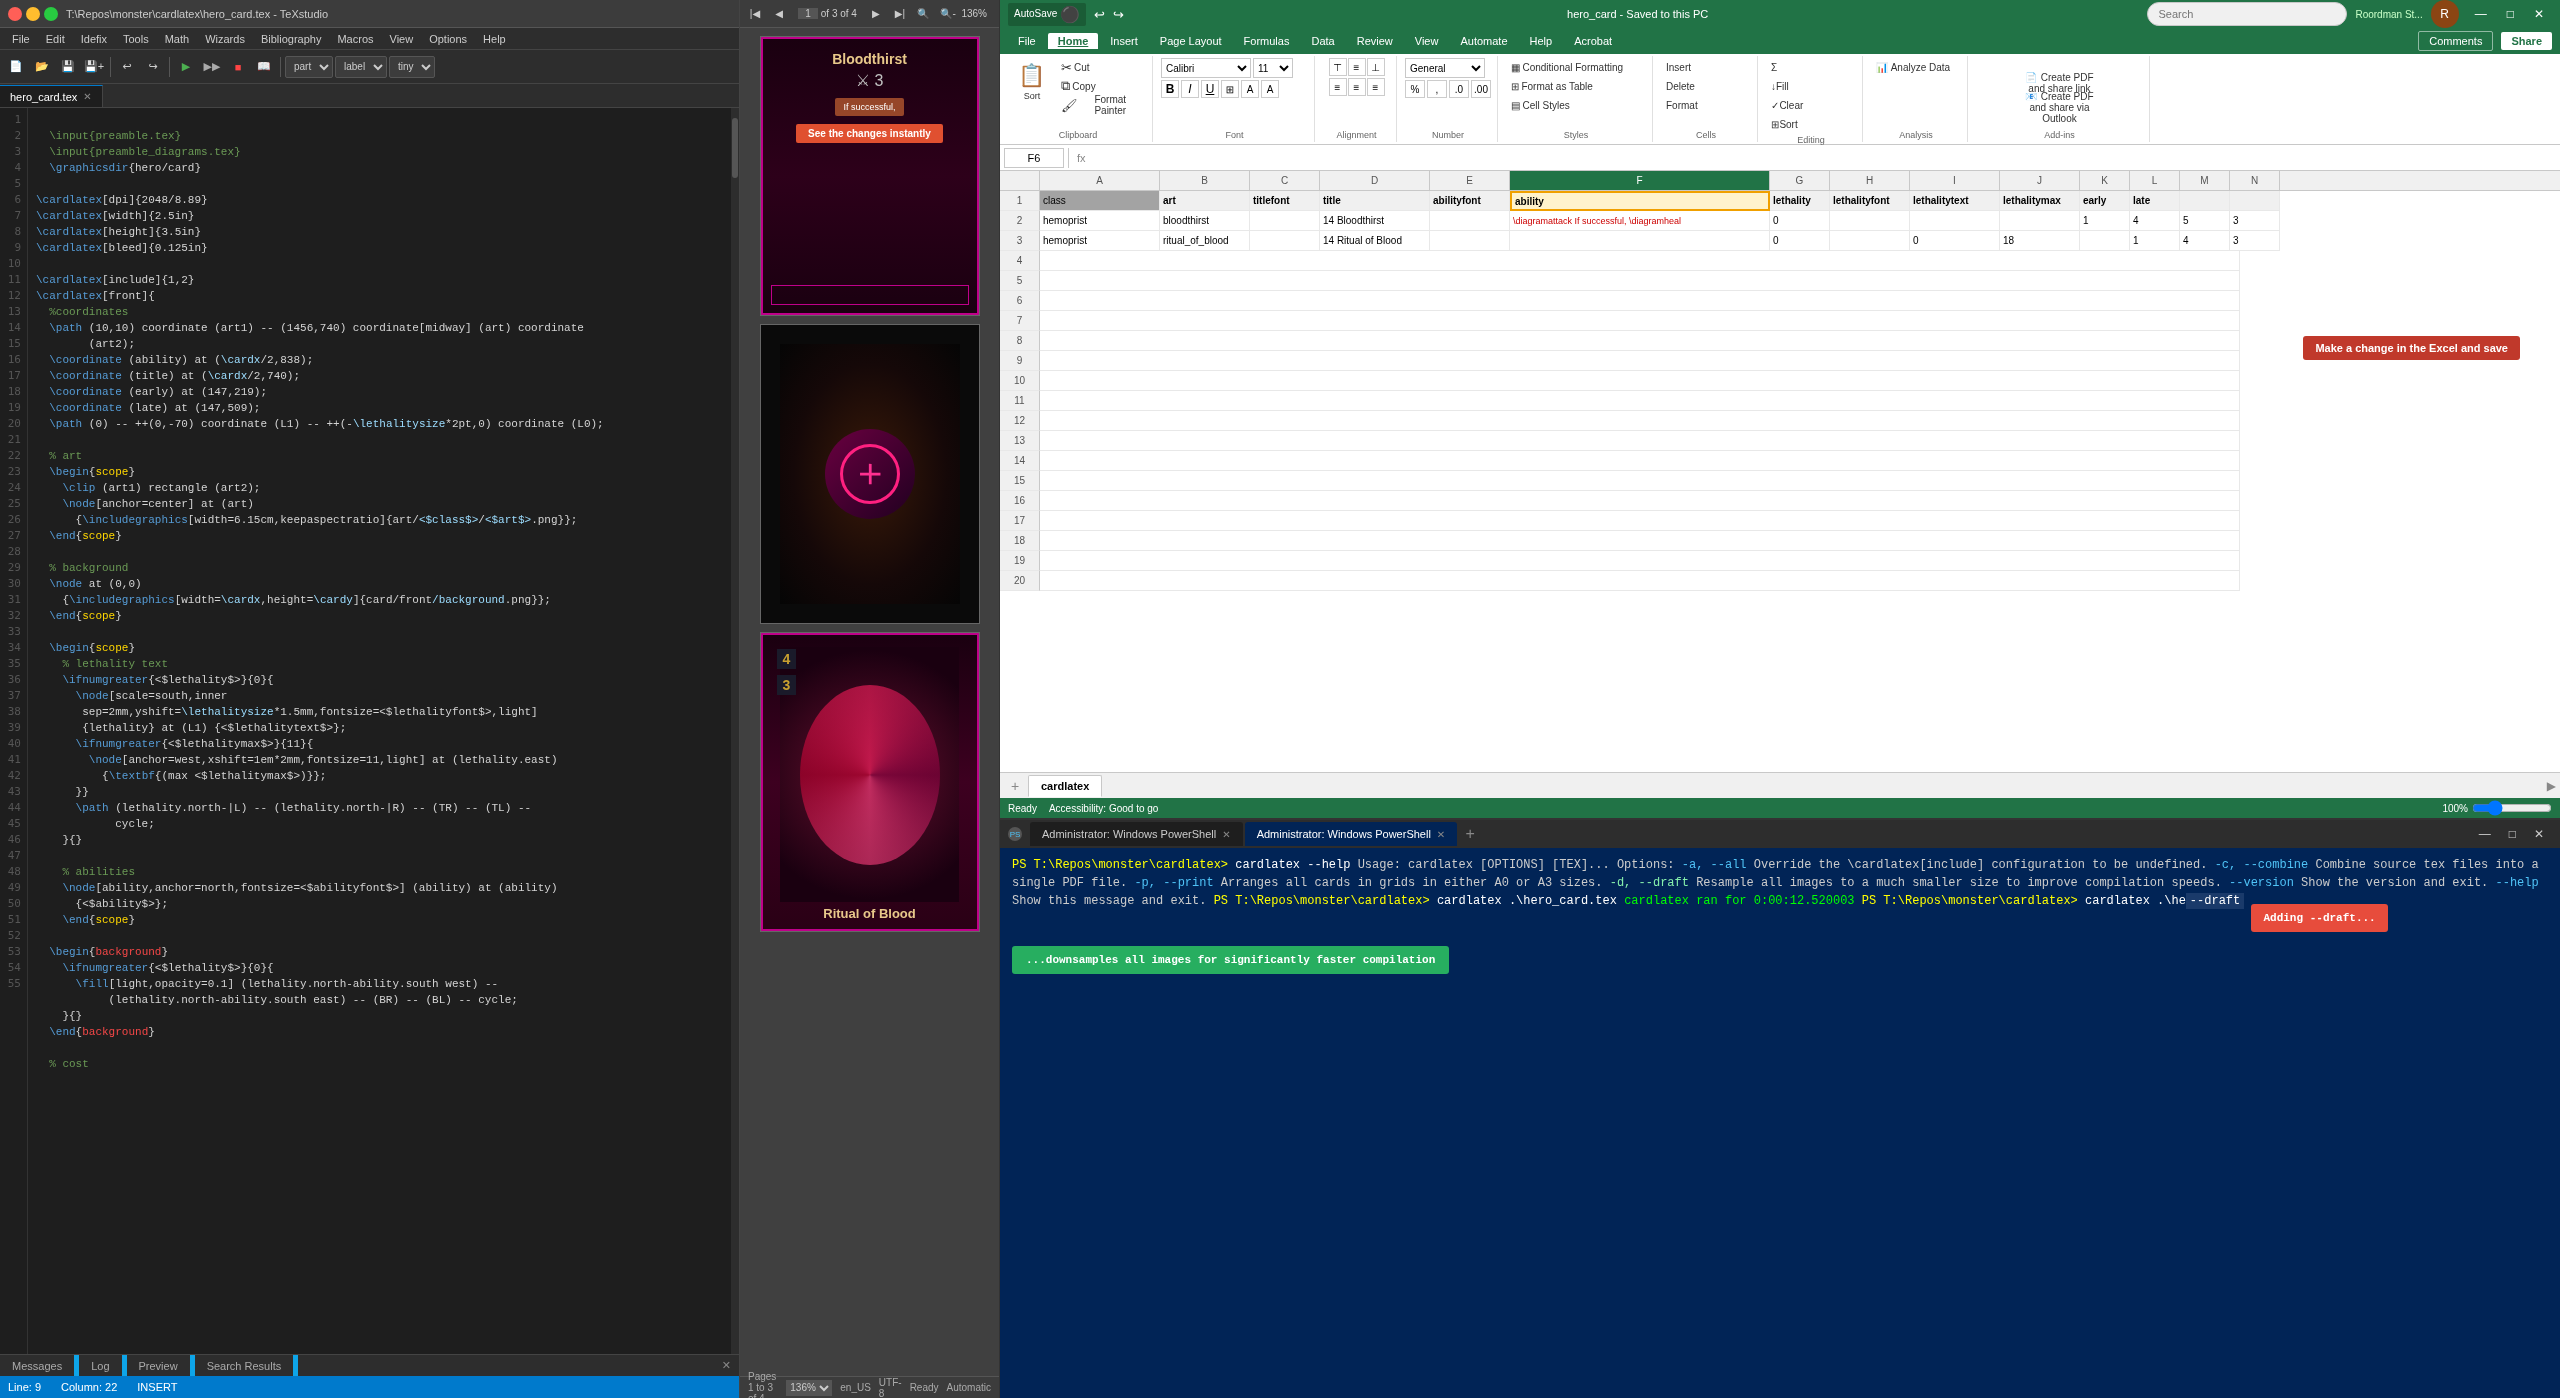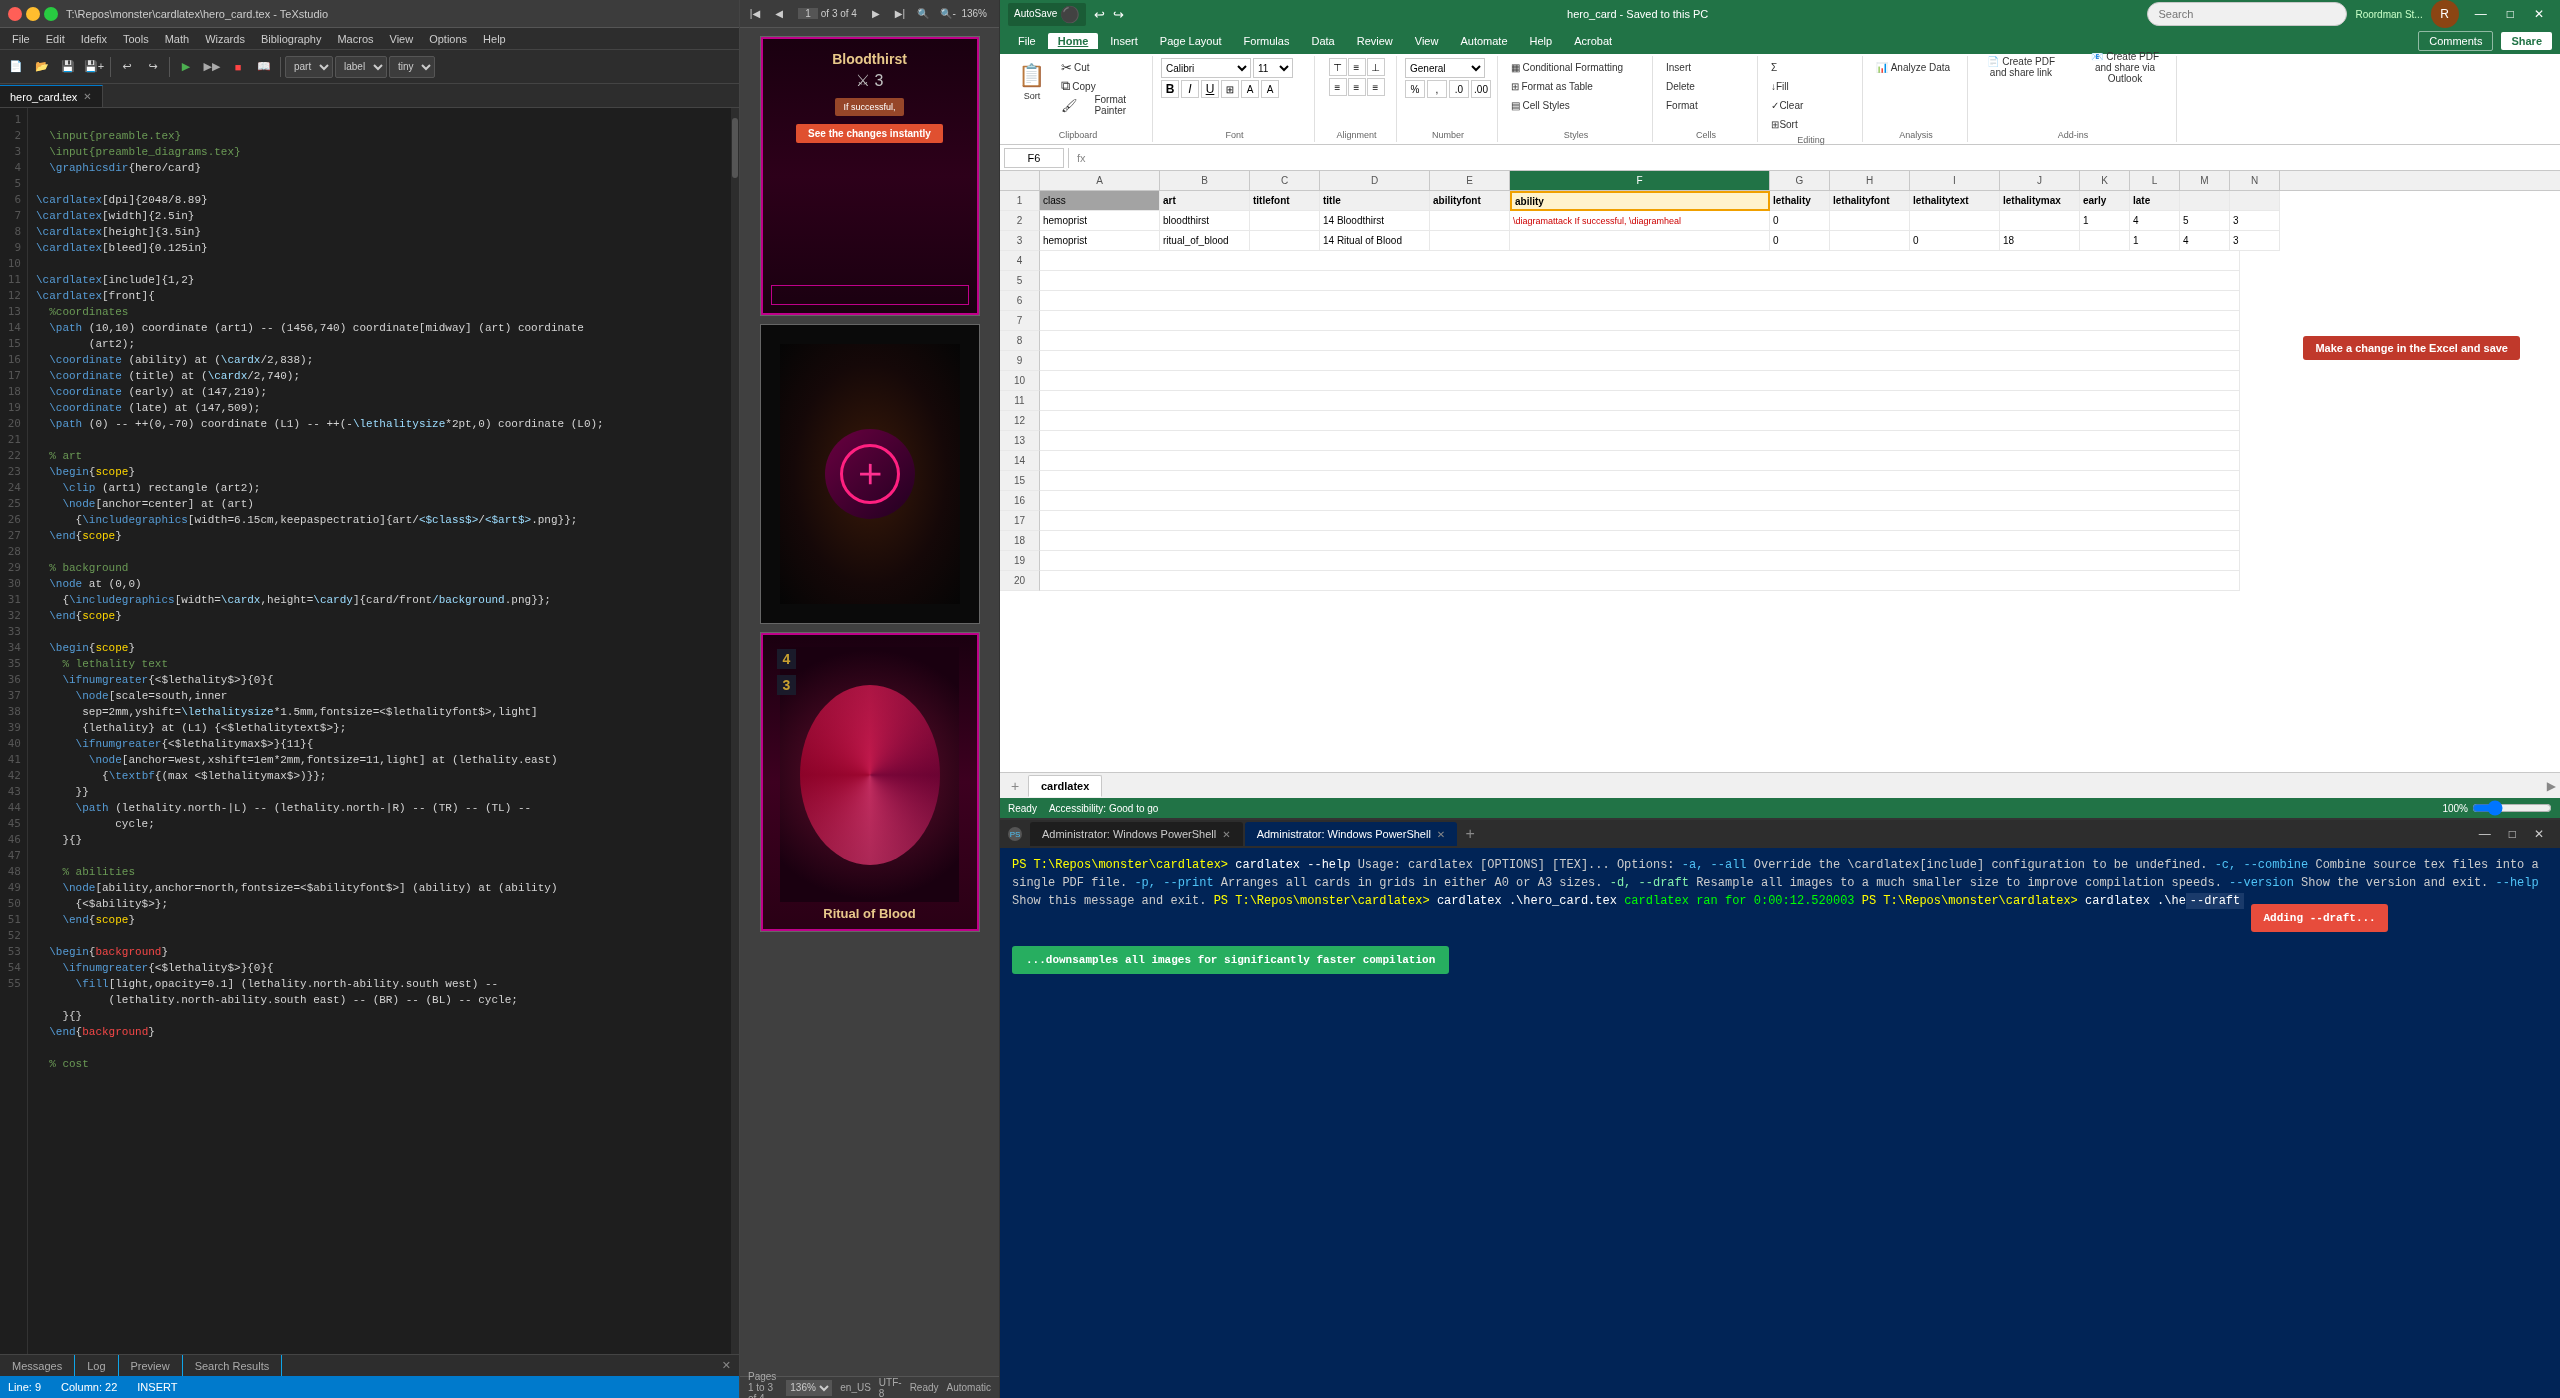--- a/index.html
+++ b/index.html
@@ -36,21 +36,21 @@
 
     .line-numbers { width: 28px; background: #1e1e1e; color: #555; font-size: 11px; font-family: monospace; padding-top: 4px; text-align: right; padding-right: 6px; line-height: 16px; user-select: none; border-right: 1px solid #333; }
 
     .code-area { flex: 1; background: #1e1e1e; color: #d4d4d4; font-size: 11px; font-family: 'Courier New', monospace; padding: 4px 8px; line-height: 16px; overflow-y: auto; overflow-x: auto; white-space: pre; }
 
     .scroll-indicator { width: 8px; background: #2d2d2d; }
     .scroll-thumb { width: 6px; margin: 0 1px; height: 60px; background: #555; border-radius: 3px; margin-top: 10px; }
 
     .status-bar { height: 22px; background: #007acc; display: flex; align-items: center; padding: 0 8px; color: #fff; font-size: 11px; gap: 20px; }
     .status-tabs { height: 22px; background: #2d2d2d; display: flex; align-items: center; border-top: 1px solid #444; }
-    .status-tab { color: #aaa; padding: 0 12px; font-size: 11px; height: 22px; display: flex; align-items: center; cursor: pointer; border-right: 1px solid #0ea5e9; }
+    .status-tab { color: #aaa; padding: 0 12px; font-size: 11px; height: 22px; display: flex; align-items: center; cursor: pointer; border-right: 5px solid #0ea5e9; }
 
     
     .kw { color: #569cd6; }
     .cm { color: #6a9955; }
     .var { color: #9cdcfe; }
     .br { color: #ffd700; }
     .hl-red { color: #f44747; }
 
     
     .pdf-preview { width: 260px; height: 1398px; background: #404040; display: flex; flex-direction: column; border-right: 1px solid #333; }
@@ -578,21 +578,21 @@
           </div>
 
           <div class="ribbon-group" style="min-width:80px;">
             <div class="ribbon-group-content" style="flex-direction:column;gap:1px;">
               <button class="ribbon-btn-small">📊 Analyze Data</button>
             </div>
             <span class="ribbon-group-name">Analysis</span>
           </div>
 
           <div class="ribbon-group" style="min-width:180px;">
-            <div class="ribbon-group-content" style="gap:14px;">
+            <div class="ribbon-group-content" style="flex-direction:column;gap:6px;margin-top:16px;">
               <button class="ribbon-btn-small">📄 Create PDF and share link</button>
               <button class="ribbon-btn-small">📧 Create PDF and share via Outlook</button>
             </div>
             <span class="ribbon-group-name">Add-ins</span>
           </div>
         </div>
       </div>
 
       <div class="formula-bar">
         <input class="cell-ref" type="text" value="F6" style="">

